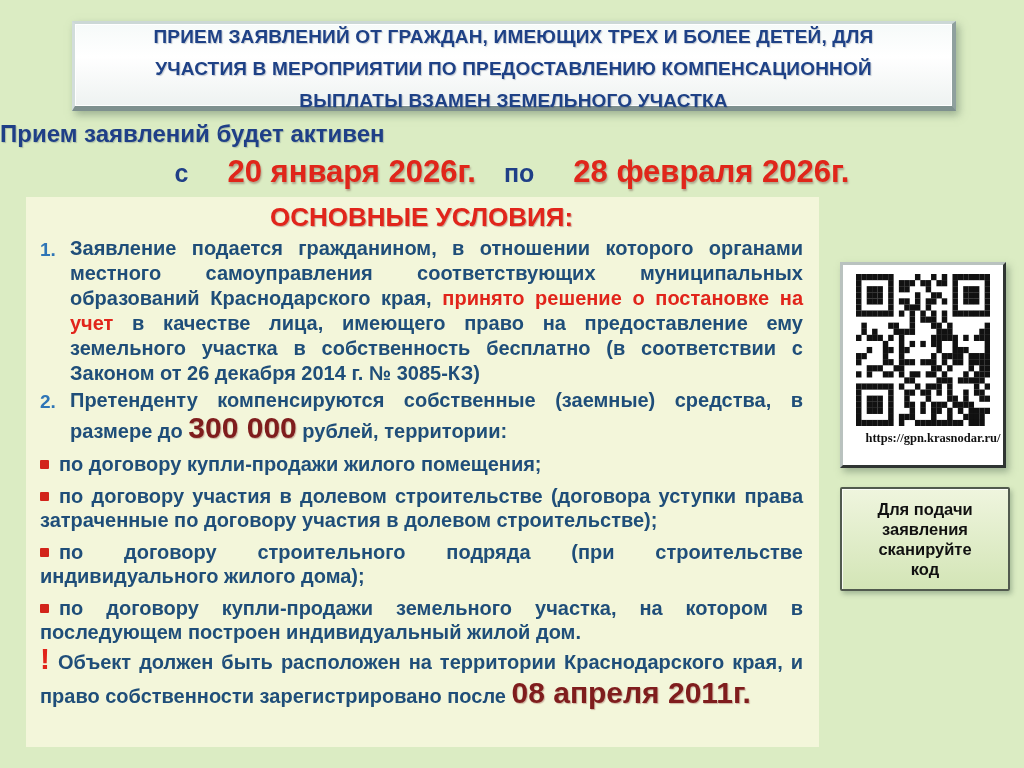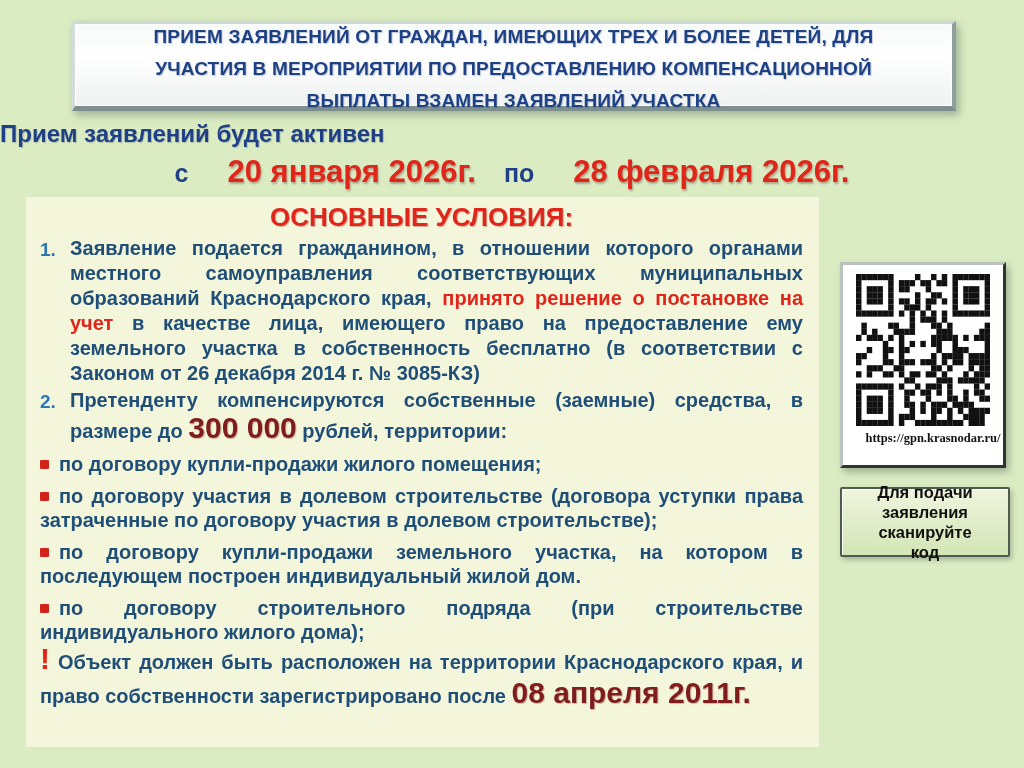--- a/index.html
+++ b/index.html
@@ -82,38 +82,38 @@
     box-shadow:3px 4px 7px rgba(95,120,95,.5);
     display:flex;flex-direction:column;align-items:center;
   }
   .qrbox svg{margin-top:9px;}
   .qr-caption{
     font-family:"Liberation Serif","DejaVu Serif",serif;
     color:#111;font-size:12.5px;font-weight:bold;margin-top:5px;white-space:nowrap;padding-left:20px;
   }
   
   .scanbox{
-    position:absolute;left:840px;top:487px;width:170px;height:70px;
+    position:absolute;left:840px;top:487px;width:170px;height:104px;
     box-sizing:border-box;
     background:linear-gradient(180deg,#eff5de 0%,#d3e5b6 100%);
     border:2px solid #515a4e;border-radius:2px;
     box-shadow:2px 3px 5px rgba(95,120,95,.45), inset 1px 1px 0 rgba(255,255,255,.8);
     display:flex;flex-direction:column;justify-content:center;align-items:center;
   }
   .scanbox .sline{
     color:#101010;font-weight:bold;font-size:16.5px;line-height:20px;text-align:center;
   }
 </style>
 </head>
 <body>
 
 <div class="banner">
   <div class="line">ПРИЕМ ЗАЯВЛЕНИЙ ОТ ГРАЖДАН, ИМЕЮЩИХ ТРЕХ И БОЛЕЕ ДЕТЕЙ, ДЛЯ</div>
   <div class="line">УЧАСТИЯ В МЕРОПРИЯТИИ ПО ПРЕДОСТАВЛЕНИЮ КОМПЕНСАЦИОННОЙ</div>
-  <div class="line">ВЫПЛАТЫ ВЗАМЕН ЗАЯВЛЕНИЙ УЧАСТКА</div>
+  <div class="line">ВЫПЛАТЫ ВЗАМЕН ЗЕМЕЛЬНОГО УЧАСТКА</div>
 </div>
 
 <div class="subtitle">Прием заявлений будет активен</div>
 
 <div class="dates">
   <span class="navy">с</span><span class="sp"></span><span class="red">20 января 2026г.</span><span class="sp"></span><span class="sp"></span><span class="navy">по</span><span class="sp"></span><span class="red">28 февраля 2026г.</span>
 </div>
 
 <div class="panel">
   <div class="panel-heading">ОСНОВНЫЕ УСЛОВИЯ:</div>
@@ -123,22 +123,22 @@
     <div class="itext"><span>Заявление подается гражданином, в отношении которого органами местного самоуправления соответствующих муниципальных образований Краснодарского края, </span><span class="red-inline">принято решение о постановке на учет</span><span> в качестве лица, имеющего право на предоставление ему земельного участка в собственность бесплатно (в соответствии с Законом от 26 декабря 2014 г. № 3085-КЗ)</span></div>
   </div>
 
   <div class="num-item">
     <div class="num">2.</div>
     <div class="itext"><span>Претенденту компенсируются собственные (заемные) средства, в размере до </span><span class="big-red">300 000</span><span> рублей, территории:</span></div>
   </div>
 
   <div class="bullet"><span class="marker"></span><span>по договору купли-продажи жилого помещения;</span></div>
   <div class="bullet"><span class="marker"></span><span>по договору участия в долевом строительстве (договора уступки права затраченные по договору участия в долевом строительстве);</span></div>
+  <div class="bullet"><span class="marker"></span><span>по договору строительного подряда (при строительстве индивидуального жилого дома);</span></div>
   <div class="bullet"><span class="marker"></span><span>по договору купли-продажи земельного участка, на котором в последующем построен индивидуальный жилой дом.</span></div>
-  <div class="bullet"><span class="marker"></span><span>по договору строительного подряда (при строительстве индивидуального жилого дома);</span></div>
 
   <div class="note"><span class="bang">!</span><span>Объект должен быть расположен на территории Краснодарского края, и право собственности зарегистрировано после </span><span class="big-red">08 апреля 2011г.</span></div>
 </div>
 
 <div class="qrbox">
   <svg width="134" height="152" viewBox="0 0 25 25" preserveAspectRatio="none" xmlns="http://www.w3.org/2000/svg">
       <rect x="0" y="0" width="1.02" height="1.02" fill="#111"></rect>
       <rect x="1" y="0" width="1.02" height="1.02" fill="#111"></rect>
       <rect x="2" y="0" width="1.02" height="1.02" fill="#111"></rect>
       <rect x="3" y="0" width="1.02" height="1.02" fill="#111"></rect>

